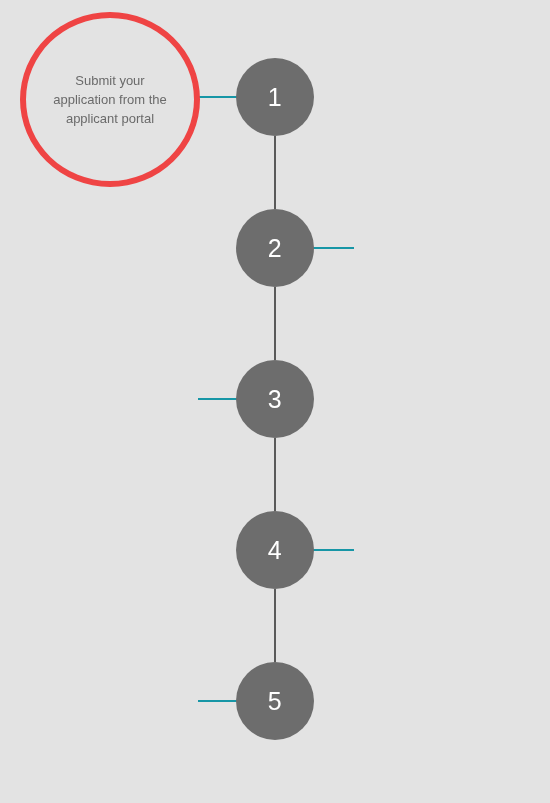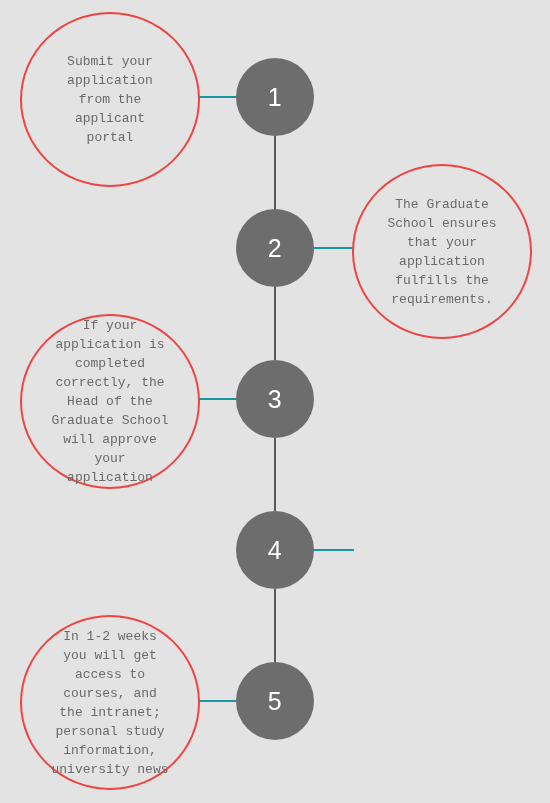--- a/index.html
+++ b/index.html
@@ -46,29 +46,28 @@
     justify-content: center;
     font-size: 25px;
     font-weight: 400;
     letter-spacing: 0.5px;
     z-index: 3;
   }
 
   
   .bubble {
     position: absolute;
-    border: 2px solid #ef4444;
+    border: 6px solid #ef4444;
     border-radius: 50%;
     background: transparent;
     display: flex;
     align-items: center;
     justify-content: center;
     box-sizing: border-box;
     z-index: 2;
-    font-family: Liberation Mono, monospace;
   }
   .bubble-text {
     color: #6a6a6a;
     font-size: 13px;
     line-height: 19px;
     text-align: center;
     padding: 0 26px;
   }
 
   
@@ -107,29 +106,20 @@
 
   <div class="connector conn-1"></div>
   <div class="connector conn-2"></div>
   <div class="connector conn-3"></div>
   <div class="connector conn-4"></div>
   <div class="connector conn-5"></div>
 
   <div class="bubble bubble-1">
     <div class="bubble-text">Submit your application from the applicant portal</div>
   </div>
-  <div class="bubble bubble-2">
-    <div class="bubble-text">The Graduate School ensures that your application fulfills the requirements.</div>
-  </div>
-  <div class="bubble bubble-3">
-    <div class="bubble-text">If your application is completed correctly, the Head of the Graduate School will approve your application</div>
-  </div>
-  <div class="bubble bubble-5">
-    <div class="bubble-text">In 1-2 weeks you will get access to courses, and the intranet; personal study information, university news</div>
-  </div>
 
   <div class="step-circle circle-1">1</div>
   <div class="step-circle circle-2">2</div>
   <div class="step-circle circle-3">3</div>
   <div class="step-circle circle-4">4</div>
   <div class="step-circle circle-5">5</div>
 
 </div>
 
 </body></html>

